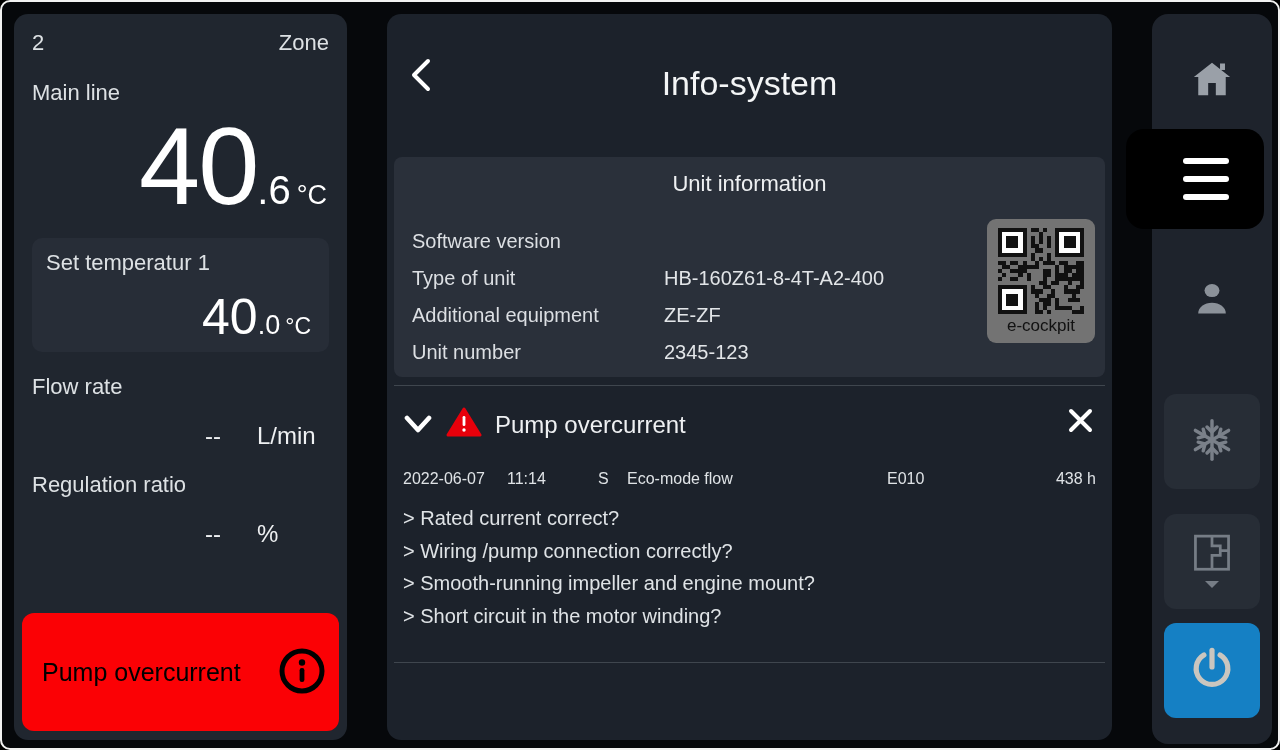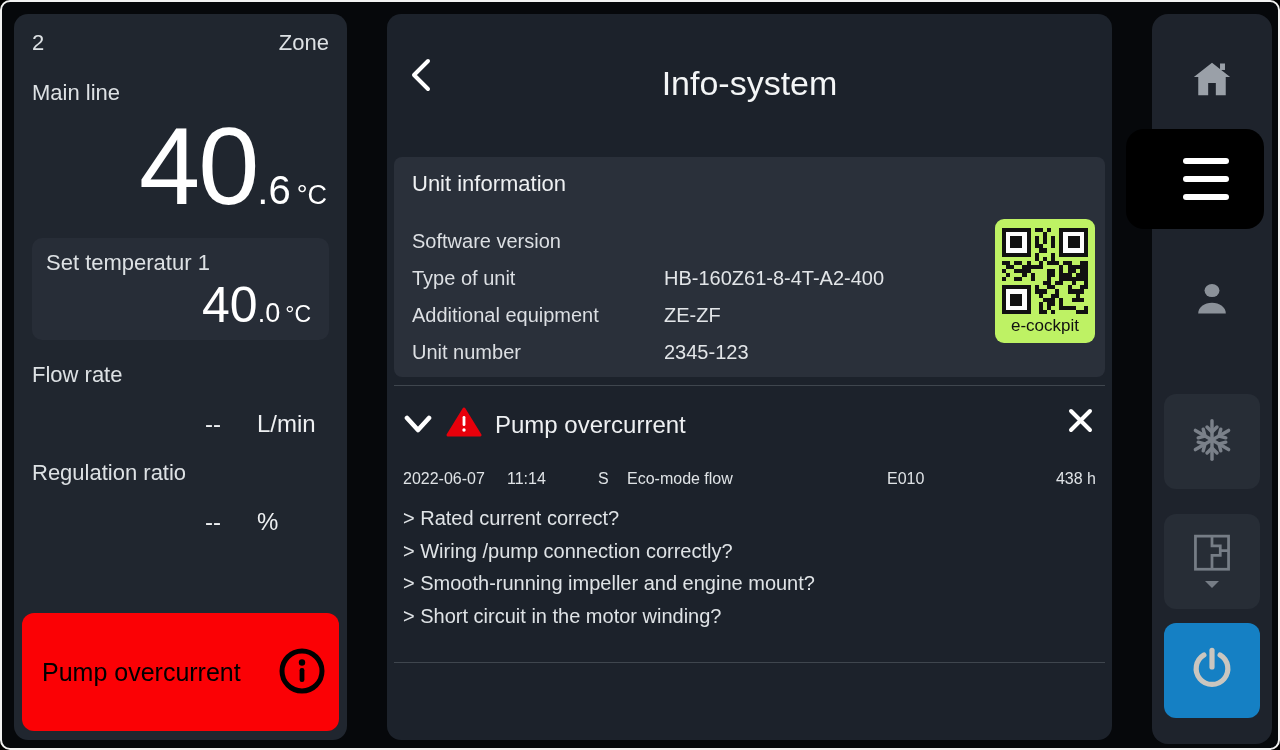--- a/index.html
+++ b/index.html
@@ -11,44 +11,44 @@
   .zone-panel { position:absolute; left:12px; top:12px; width:333px; height:726px;
                 background:#20262f; border-radius:14px; padding:16px 18px; color:#e7eaec; }
   .zone-head { display:flex; justify-content:space-between; font-size:22px; color:#dde1e4; }
   .zone-sub  { margin-top:24px; font-size:22px; color:#dde1e4; }
   .main-temp { margin-top:2px; text-align:right; white-space:nowrap; color:#fff; padding-right:2px;}
   .main-temp .big { font-size:110px; line-height:1.05; letter-spacing:-2px; }
   .main-temp .dec { font-size:40px; }
   .main-temp .unit{ font-size:27px; padding-left:6px;}
   .setcard { margin-top:14px; background:#272d37; border-radius:10px; padding:12px 14px 10px; }
   .setcard .lbl { font-size:22px; color:#dde1e4; }
-  .setcard .val { text-align:right; color:#fff; white-space:nowrap; margin-top:4px; padding-right:4px;}
+  .setcard .val { text-align:right; color:#fff; white-space:nowrap; margin-top:16px; padding-right:4px;}
   .setcard .v-big { font-size:50px; line-height:1.0;}
   .setcard .v-dec { font-size:27px; }
   .setcard .v-unit{ font-size:23px; padding-left:5px;}
   .meas-label { margin-top:22px; font-size:22px; color:#dde1e4; }
   .meas-row { display:flex; justify-content:flex-end; gap:36px; margin-top:22px; font-size:24px; color:#eef0f2; padding-right:0; }
   .meas-row .unit { width:72px; text-align:left; }
   .alarm-banner { position:absolute; left:8px; right:8px; bottom:9px; height:118px;
                   background:#fb0105; border-radius:12px; display:flex; align-items:center;
                   justify-content:space-between; padding:0 12px 0 20px; cursor:pointer; border:none;}
   .alarm-banner .txt { color:#000; font-size:25px; }
 
   
   .info-panel { position:absolute; left:385px; top:12px; width:725px; height:726px;
                 background:#1c222b; border-radius:14px; color:#e7eaec; }
   .info-header { position:relative; height:143px; }
   .back-btn { position:absolute; left:14px; top:42px; width:40px; height:40px; background:none; border:none; cursor:pointer; }
   .info-title { position:absolute; left:0; right:0; top:50px; text-align:center; font-size:34px; color:#f3f5f6; }
   .unit-card { position:relative; margin:0 7px; height:220px; background:#2a303a; border-radius:8px; padding:14px 18px; }
-  .unit-card .card-title { font-size:22px; color:#eef0f2; }
+  .unit-card .card-title { font-size:22px; color:#eef0f2;text-align:center; }
   .unit-rows { margin-top:26px; }
   .unit-row { display:grid; grid-template-columns:252px 1fr; font-size:20px; color:#dcdfe3; height:37px; align-items:center;}
   .unit-row .uval { color:#e2e5e8; }
-  .qr-card { position:absolute; right:10px; top:62px; width:100px; height:124px; background:#bef264;
+  .qr-card { position:absolute; right:10px; top:62px; width:108px; height:124px; background:#737373;
              border-radius:9px; display:flex; flex-direction:column; align-items:center; padding-top:9px; }
   .qr-card svg { width:86px; height:86px; }
   .qr-label { font-size:17px; color:#111; margin-top:2px; }
   .divider { height:1px; background:#3f464e; margin:8px 7px 0; }
   .alarm-sect { padding:0 16px; }
   .alarm-head { display:flex; align-items:center; gap:13px; margin-top:21px; position:relative; }
   .alarm-head .a-title { font-size:24px; color:#eef0f2; }
   .icon-btn { background:none; border:none; padding:0; cursor:pointer; display:flex; align-items:center; }
   .close-btn { position:absolute; right:2px; top:0; }
   .alarm-meta { display:grid; grid-template-columns:104px 91px 29px 260px 142px 1fr;

